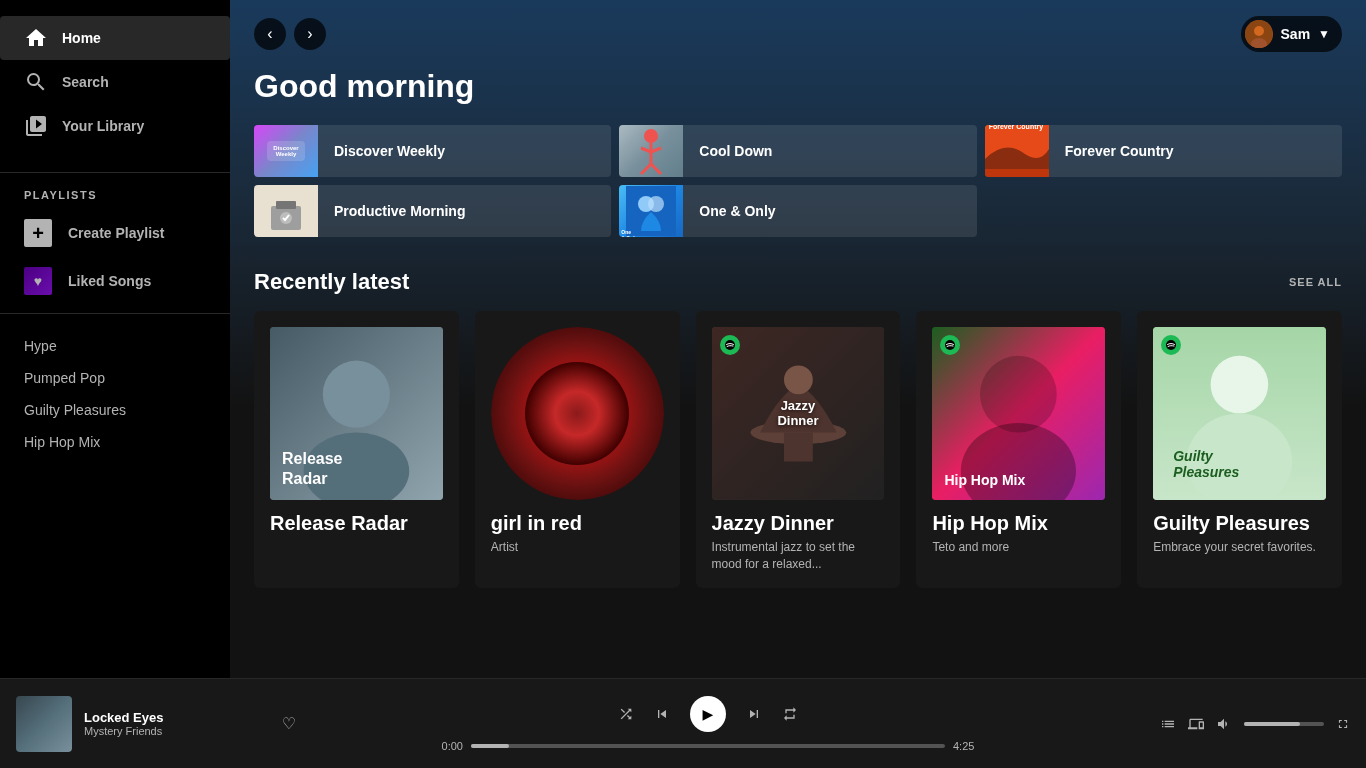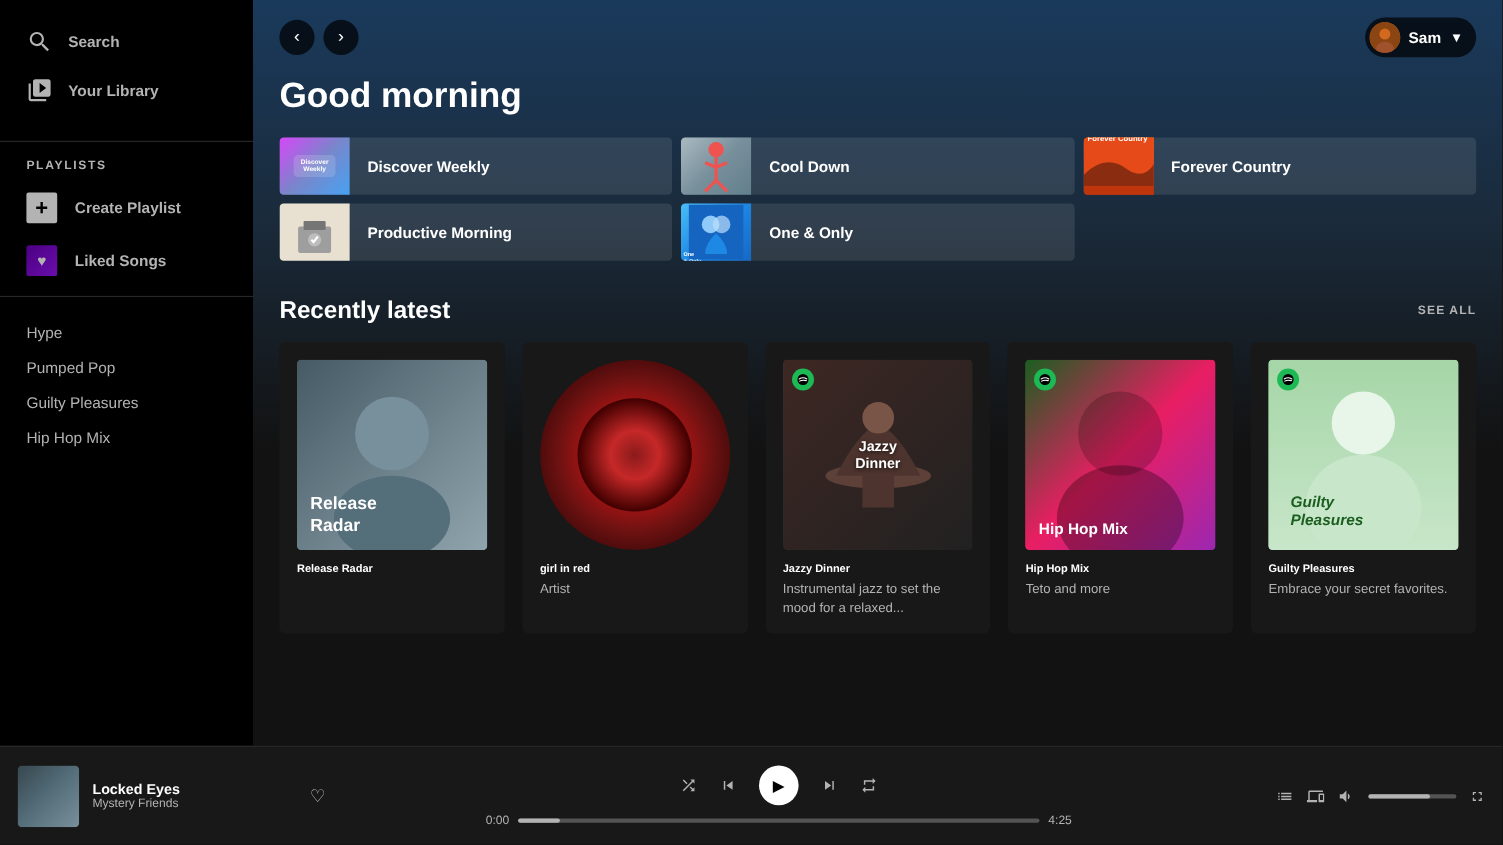--- a/index.html
+++ b/index.html
@@ -293,21 +293,21 @@
       overflow: hidden;
       margin-bottom: 12px;
       position: relative;
     }
 
     .card-image.circle {
       border-radius: 50%;
     }
 
     .card-title {
-      font-size: 10px;
+      font-size: 20px;
       font-weight: 700;
       color: #fff;
       margin-bottom: 4px;
       white-space: nowrap;
       overflow: hidden;
       text-overflow: ellipsis;
     }
 
     .card-subtitle {
       font-size: 12px;
@@ -656,20 +656,28 @@
     }
   </style>
 </head>
 <body>
 
 <div class="app-layout">
 
   <div class="sidebar">
     <div class="sidebar-nav">
 
+      <div class="sidebar-nav-item active">
+        <span class="nav-icon">
+          <svg width="24" height="24" viewBox="0 0 24 24" fill="white">
+            <path d="M10 20v-6h4v6h5v-8h3L12 3 2 12h3v8z"></path>
+          </svg>
+        </span>
+        <span>Home</span>
+      </div>
 
       <div class="sidebar-nav-item">
         <span class="nav-icon">
           <svg width="24" height="24" viewBox="0 0 24 24" fill="#b3b3b3">
             <path d="M15.5 14h-.79l-.28-.27A6.471 6.471 0 0 0 16 9.5 6.5 6.5 0 1 0 9.5 16c1.61 0 3.09-.59 4.23-1.57l.27.28v.79l5 4.99L20.49 19l-4.99-5zm-6 0C7.01 14 5 11.99 5 9.5S7.01 5 9.5 5 14 7.01 14 9.5 11.99 14 9.5 14z"></path>
           </svg>
         </span>
         <span>Search</span>
       </div>
 

